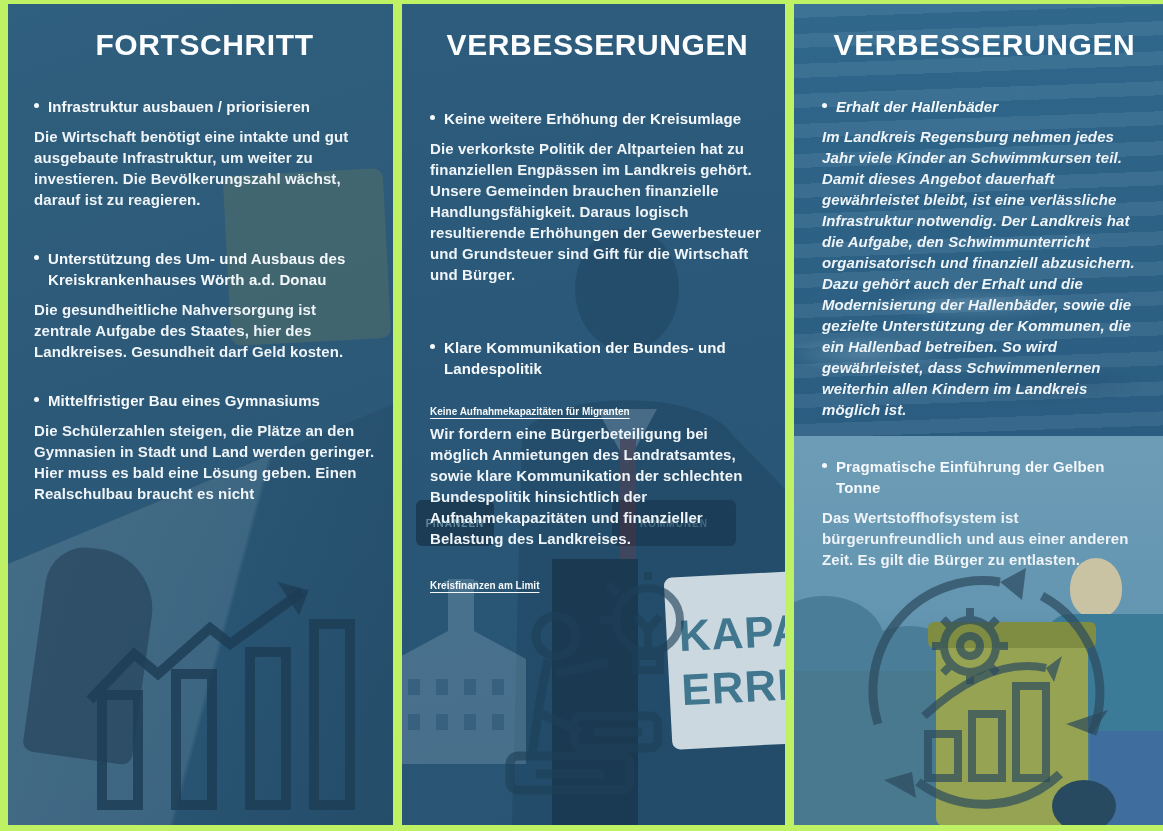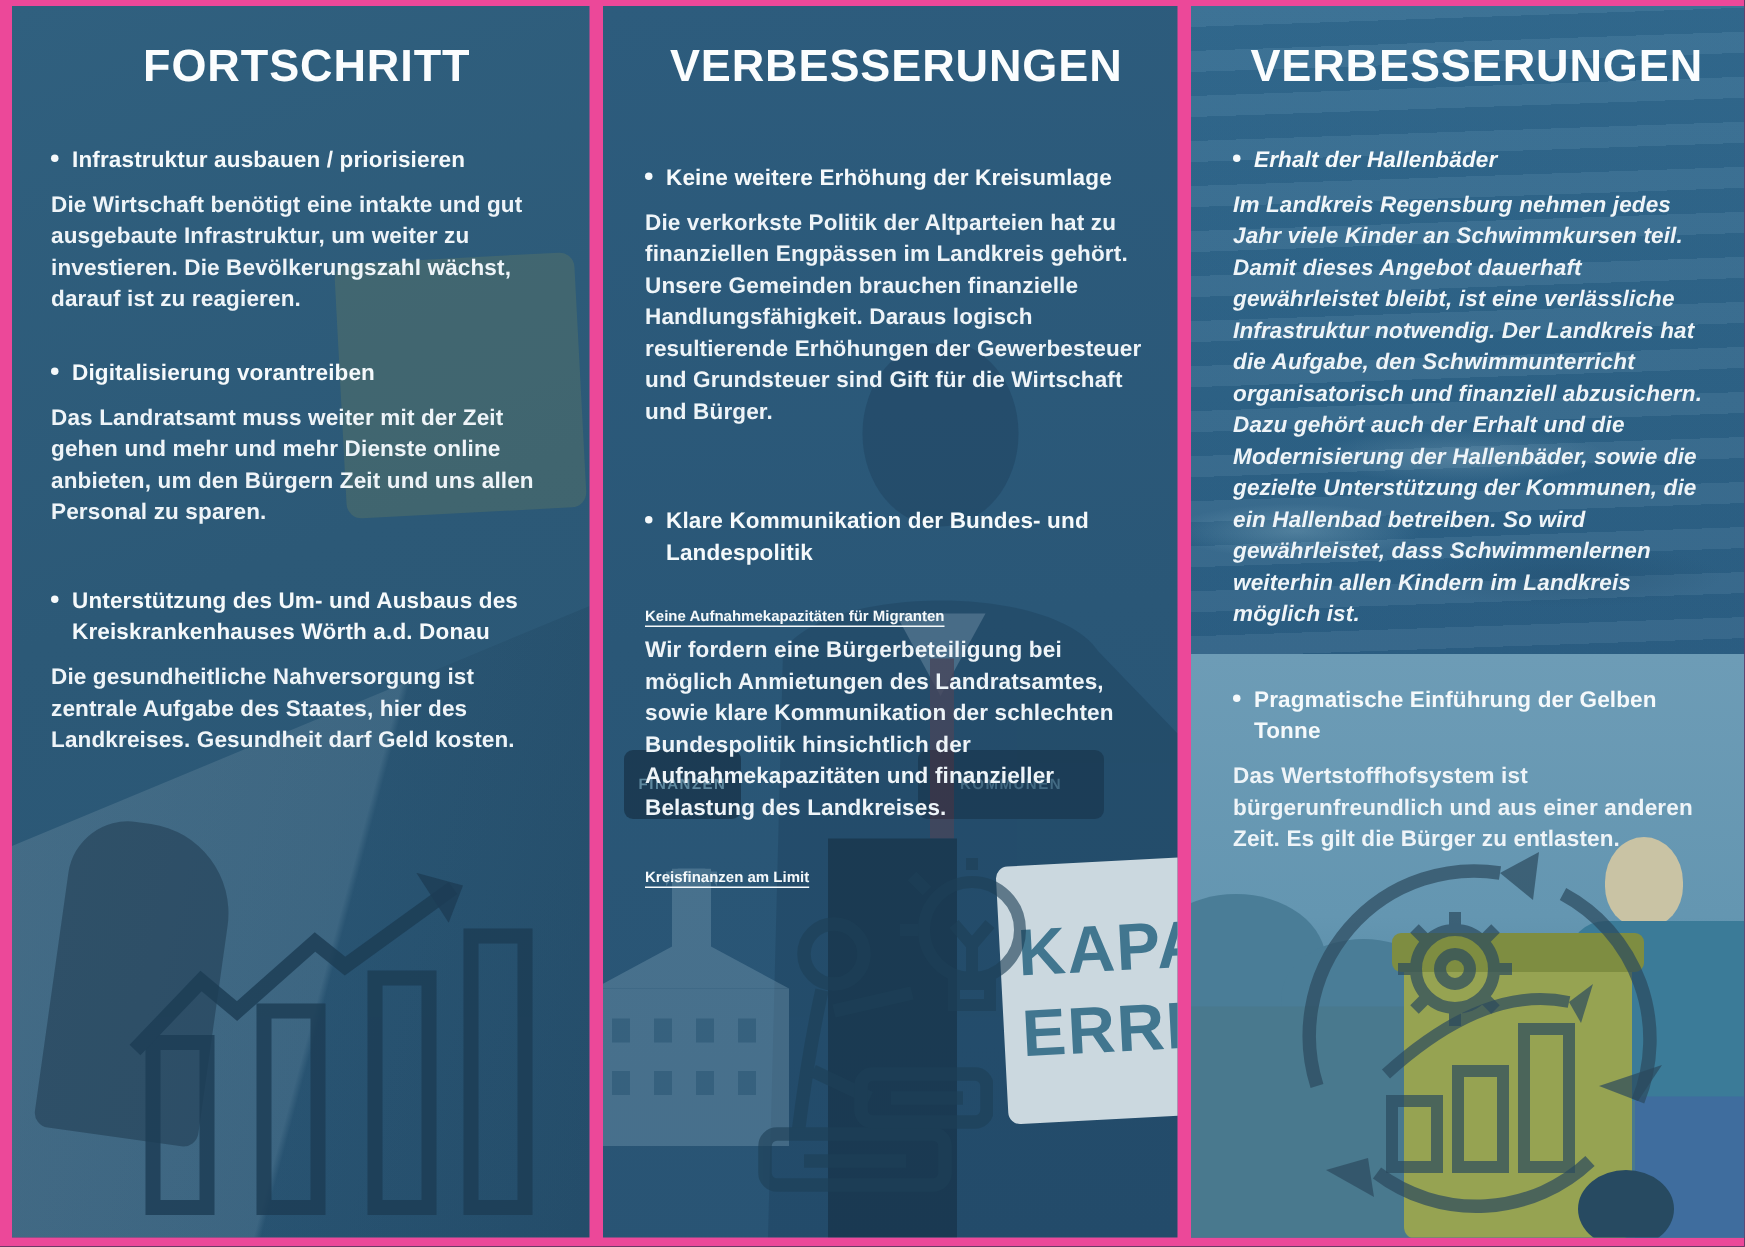--- a/index.html
+++ b/index.html
@@ -1,20 +1,20 @@
 <!DOCTYPE html>
 <html><head>
 <meta charset="utf-8">
 <style>
   html,body{margin:0;padding:0;background:#0d2c42;}
   *{box-sizing:border-box;}
   .flyer{
     position:relative;
     width:1163px;height:831px;
-    background:#ec4899;
+    background:#bef264;
     display:flex;
     gap:9px;
     padding:4px 0 6px 8px;
     font-family:"Liberation Sans", sans-serif;
     overflow:hidden;
   }
   .panel{position:relative;overflow:hidden;height:821px;}
   .panel-left{width:385px;background:linear-gradient(160deg,#30607f 0%,#2c5977 45%,#2a5675 100%);}
   .panel-mid{width:383px;background:linear-gradient(175deg,#2d5c7d 0%,#2a5777 50%,#295474 100%);}
   .panel-right{flex:1;background:#31678b;}
@@ -116,36 +116,36 @@
       <h2 class="heading">FORTSCHRITT</h2>
 
       <div class="item" style="margin-top:34px;">
         <div class="bullet-row">
             <span class="dot"></span>
           <span class="label">Infrastruktur ausbauen / priorisieren</span>
           </div>
         <p class="body">Die Wirtschaft benötigt eine intakte und gut ausgebaute Infrastruktur, um weiter zu investieren. Die Bevölkerungszahl wächst, darauf ist zu reagieren.</p>
       </div>
 
+
+      <div class="item" style="margin-top:38px;">
+        <div class="bullet-row">
+            <span class="dot"></span>
+          <span class="label">Unterstützung des Um- und Ausbaus des Kreiskrankenhauses Wörth a.d. Donau</span>
+          </div>
+        <p class="body">Die gesundheitliche Nahversorgung ist zentrale Aufgabe des Staates, hier des Landkreises. Gesundheit darf Geld kosten.</p>
+      </div>
+
       <div class="item" style="margin-top:28px;">
         <div class="bullet-row">
             <span class="dot"></span>
-          <span class="label">Digitalisierung vorantreiben</span>
-          </div>
-        <p class="body">Das Landratsamt muss weiter mit der Zeit gehen und mehr und mehr Dienste online anbieten, um den Bürgern Zeit und uns allen Personal zu sparen.</p>
-      </div>
-
-      <div class="item" style="margin-top:38px;">
-        <div class="bullet-row">
-            <span class="dot"></span>
-          <span class="label">Unterstützung des Um- und Ausbaus des Kreiskrankenhauses Wörth a.d. Donau</span>
-          </div>
-        <p class="body">Die gesundheitliche Nahversorgung ist zentrale Aufgabe des Staates, hier des Landkreises. Gesundheit darf Geld kosten.</p>
-      </div>
-
+          <span class="label">Mittelfristiger Bau eines Gymnasiums</span>
+          </div>
+        <p class="body">Die Schülerzahlen steigen, die Plätze an den Gymnasien in Stadt und Land werden geringer. Hier muss es bald eine Lösung geben. Einen Realschulbau braucht es nicht</p>
+      </div>
     </div>
   </section>
 
   <section class="panel panel-mid">
     <svg class="deco politician" width="383" height="596" viewBox="0 0 383 596">
       <g opacity="0.42">
         <ellipse cx="225" cy="60" rx="52" ry="62" fill="#1c3e5a"></ellipse>
         <path d="M110,596 L120,205 C150,160 300,160 330,205 L383,260 L383,596 Z" fill="#1d405c"></path>
         <path d="M195,180 L225,235 L255,180 Z" fill="#c8d6dd" opacity="0.5"></path>
         <rect x="218" y="210" width="16" height="120" fill="#6e2f38" opacity="0.8"></rect>

